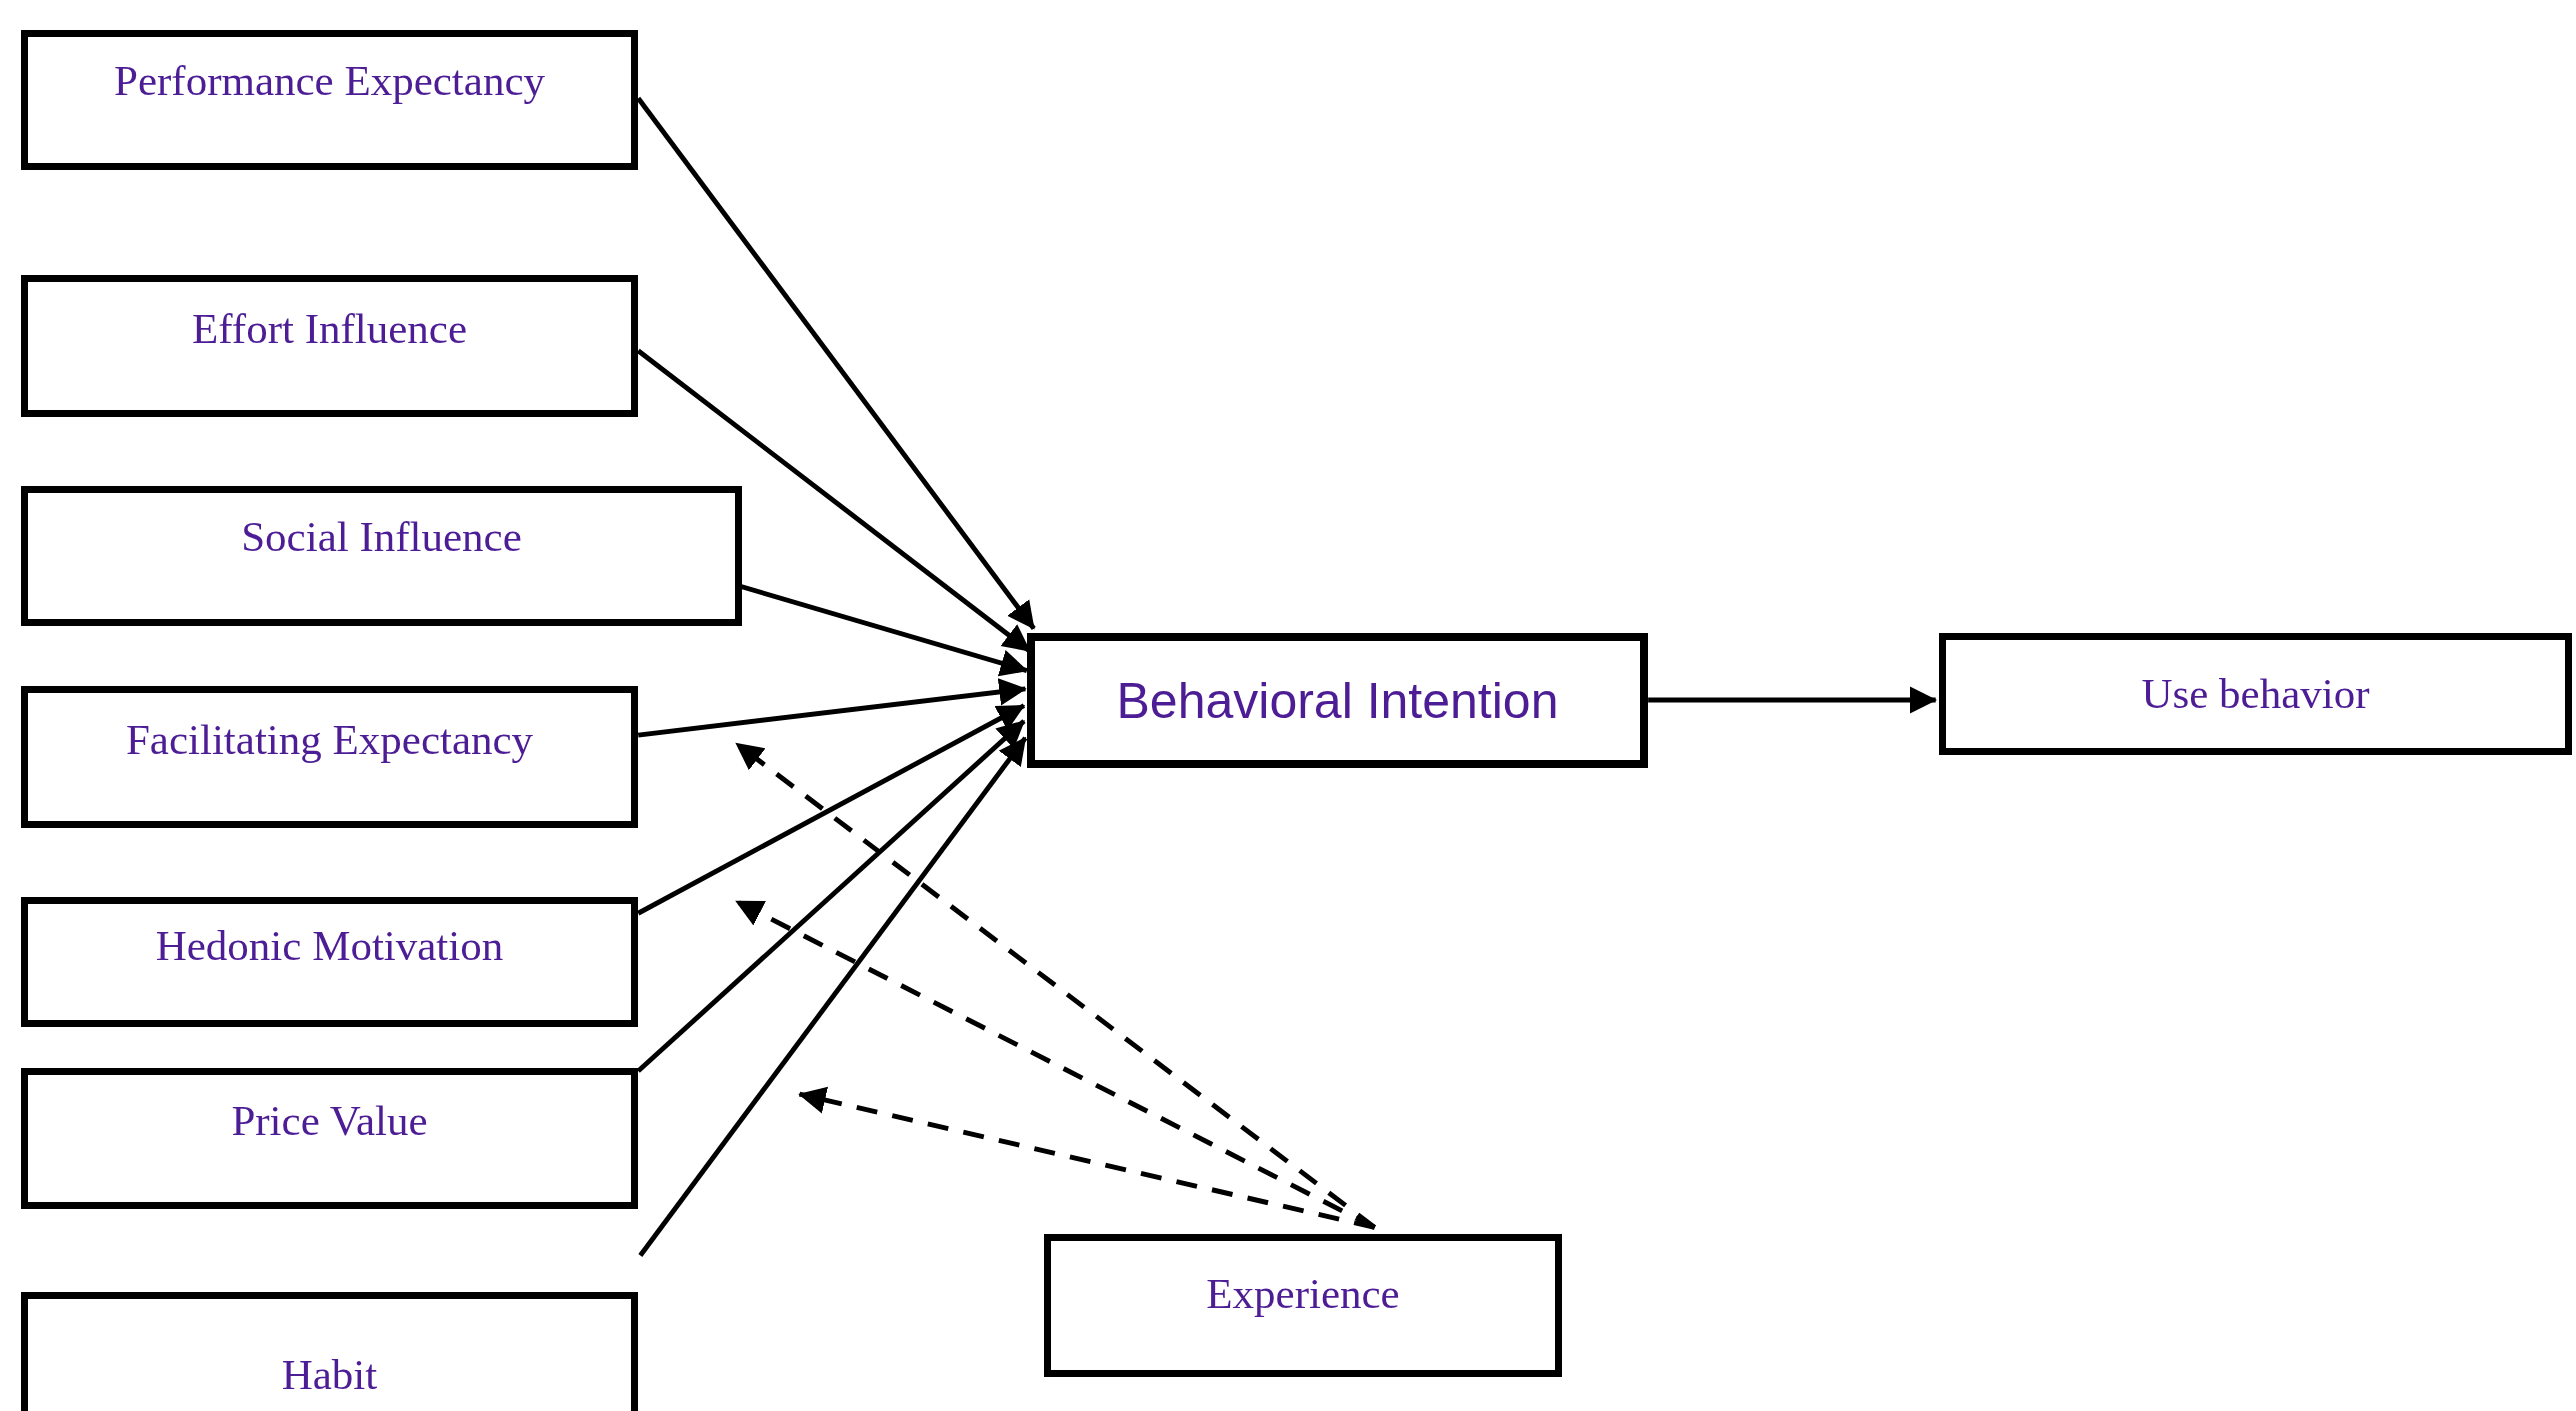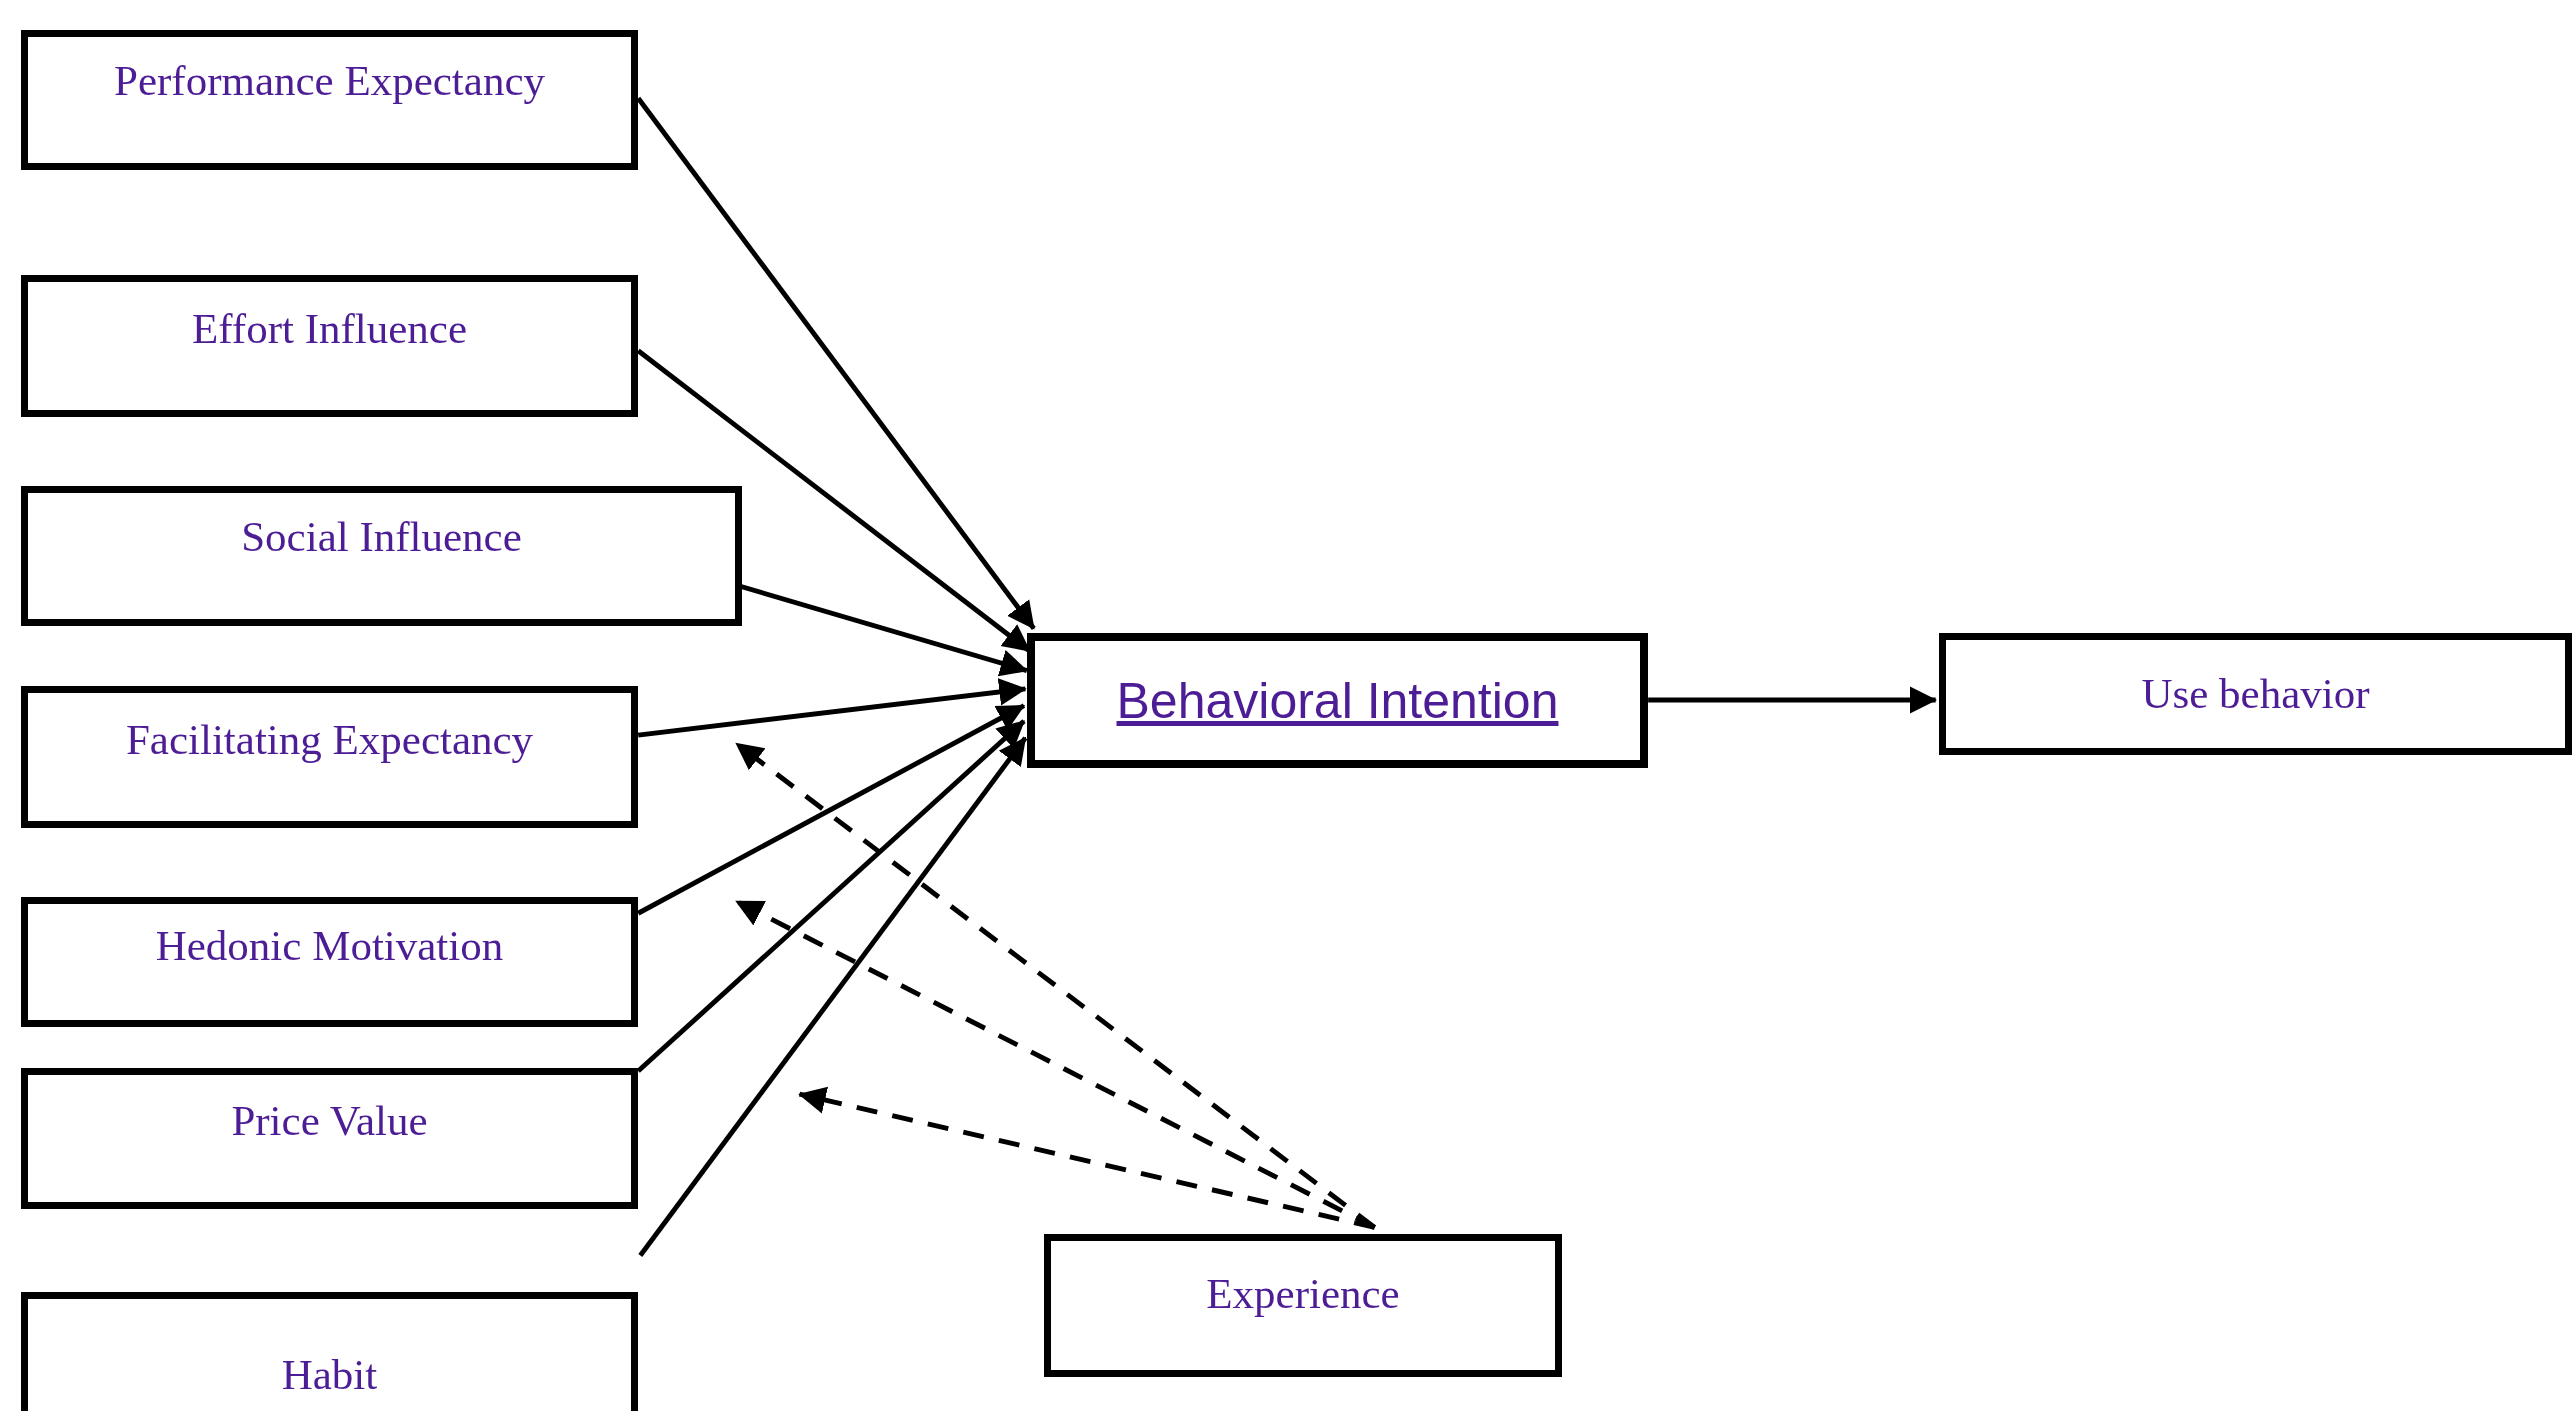--- a/index.html
+++ b/index.html
@@ -57,21 +57,20 @@
   #box-habit         { left: 21px;   top: 1292px; width: 617px; height: 140px; padding-top: 24px; align-items: center; }
   
   #box-behavioral-intention {
     left: 1027px; top: 633px; width: 621px; height: 135px;
     border-width: 8.4px;
     align-items: center;
   }
   #box-behavioral-intention .label {
     font-family: "Liberation Sans", sans-serif;
     font-size: 50px;
-    text-decoration: underline;
   }
   #box-use-behavior  { left: 1939px; top: 633px; width: 633px; height: 122px; padding-top: 32px; }
   #box-experience    { left: 1044px; top: 1234px; width: 518px; height: 143px; padding-top: 31px; }
 </style>
 </head>
 <body>
 
 <svg id="arrow-layer" viewBox="0 0 3673 2013" xmlns="http://www.w3.org/2000/svg" aria-hidden="true">
   <defs>
     <marker id="ah" viewBox="0 0 10 10" refX="9.5" refY="5" markerWidth="5.6" markerHeight="6" orient="auto" markerUnits="strokeWidth">

